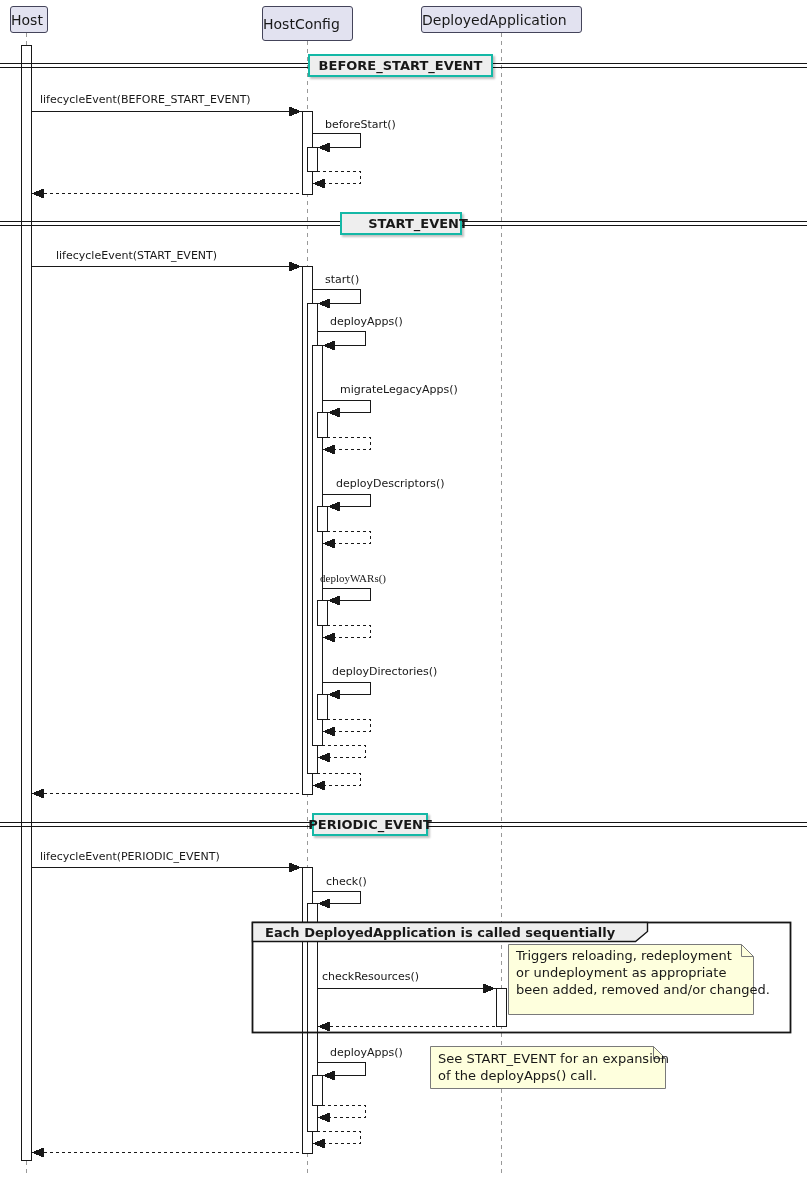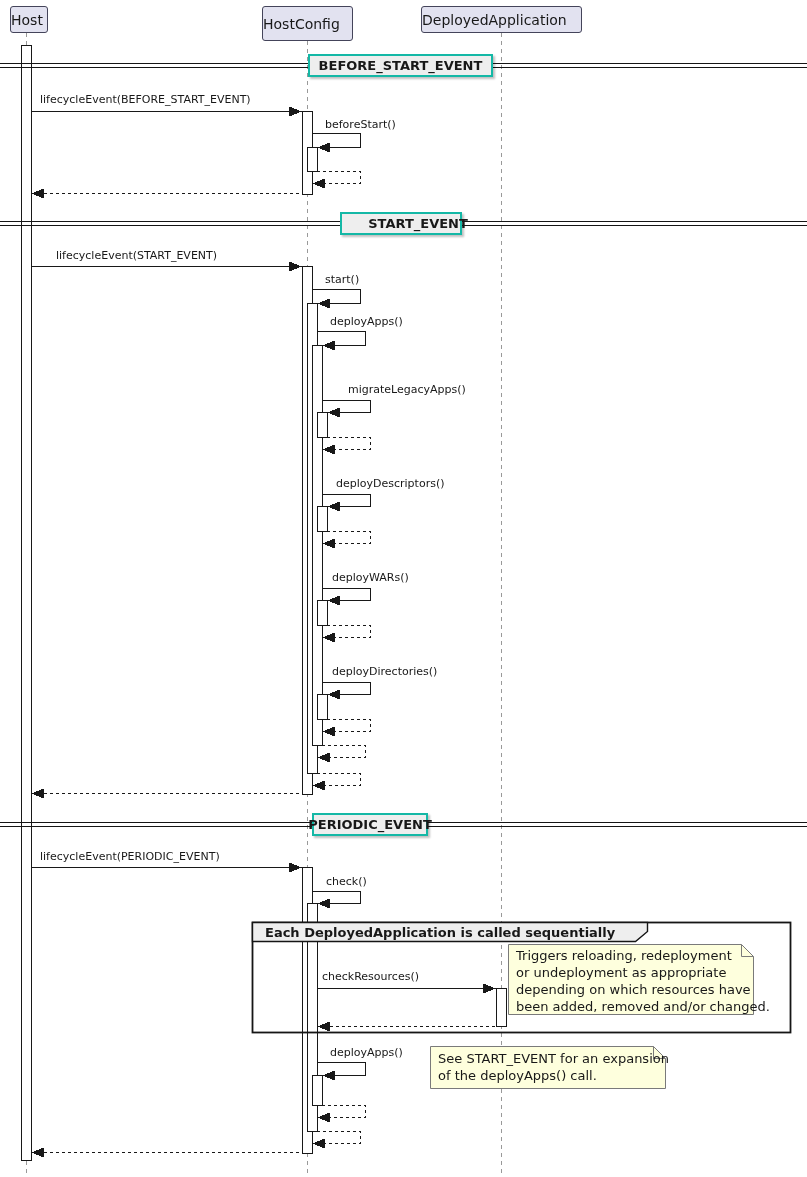--- a/index.html
+++ b/index.html
@@ -231,35 +231,34 @@
   </div>
   <div class="divider-label" style="left:312px;top:813px;width:116px;height:23px;">
     <span>PERIODIC_EVENT</span>
   </div>
 
   <div class="msg-label" style="left:40px;top:93px;">lifecycleEvent(BEFORE_START_EVENT)</div>
   <div class="msg-label" style="left:325px;top:118px;">beforeStart()</div>
   <div class="msg-label" style="left:56px;top:249px;">lifecycleEvent(START_EVENT)</div>
   <div class="msg-label" style="left:325px;top:273px;">start()</div>
   <div class="msg-label" style="left:330px;top:315px;">deployApps()</div>
-  <div class="msg-label" style="left:348px;top:383px;">migrateLegacyApps()</div>
+  <div class="msg-label" style="left:340px;top:383px;">migrateLegacyApps()</div>
   <div class="msg-label" style="left:336px;top:477px;">deployDescriptors()</div>
-  <div class="msg-label" style="left:332px;top:571px;">deployWARs()</div>
+  <div class="msg-label" style="left:320px;top:571px;font-family:Liberation Serif, serif;">deployWARs()</div>
   <div class="msg-label" style="left:324px;top:665px;margin-left:8px;">deployDirectories()</div>
   <div class="msg-label" style="left:40px;top:850px;">lifecycleEvent(PERIODIC_EVENT)</div>
   <div class="msg-label" style="left:326px;top:875px;">check()</div>
   <div class="msg-label" style="left:322px;top:970px;">checkResources()</div>
   <div class="msg-label" style="left:330px;top:1046px;">deployApps()</div>
 
   <div class="group-title" style="left:265px;top:925px;">Each DeployedApplication is called sequentially</div>
 
   <div class="note-text" style="left:516px;top:947px;">
     <div>Triggers reloading, redeployment</div>
     <div>or undeployment as appropriate</div>
-    <div>depending on which resources have</div>
     <div>been added, removed and/or changed.</div>
   </div>
   <div class="note-text" style="left:438px;top:1050px;">
     <div>See START_EVENT for an expansion</div>
     <div>of the deployApps() call.</div>
   </div>
 
 </div>
 
 </body></html>

